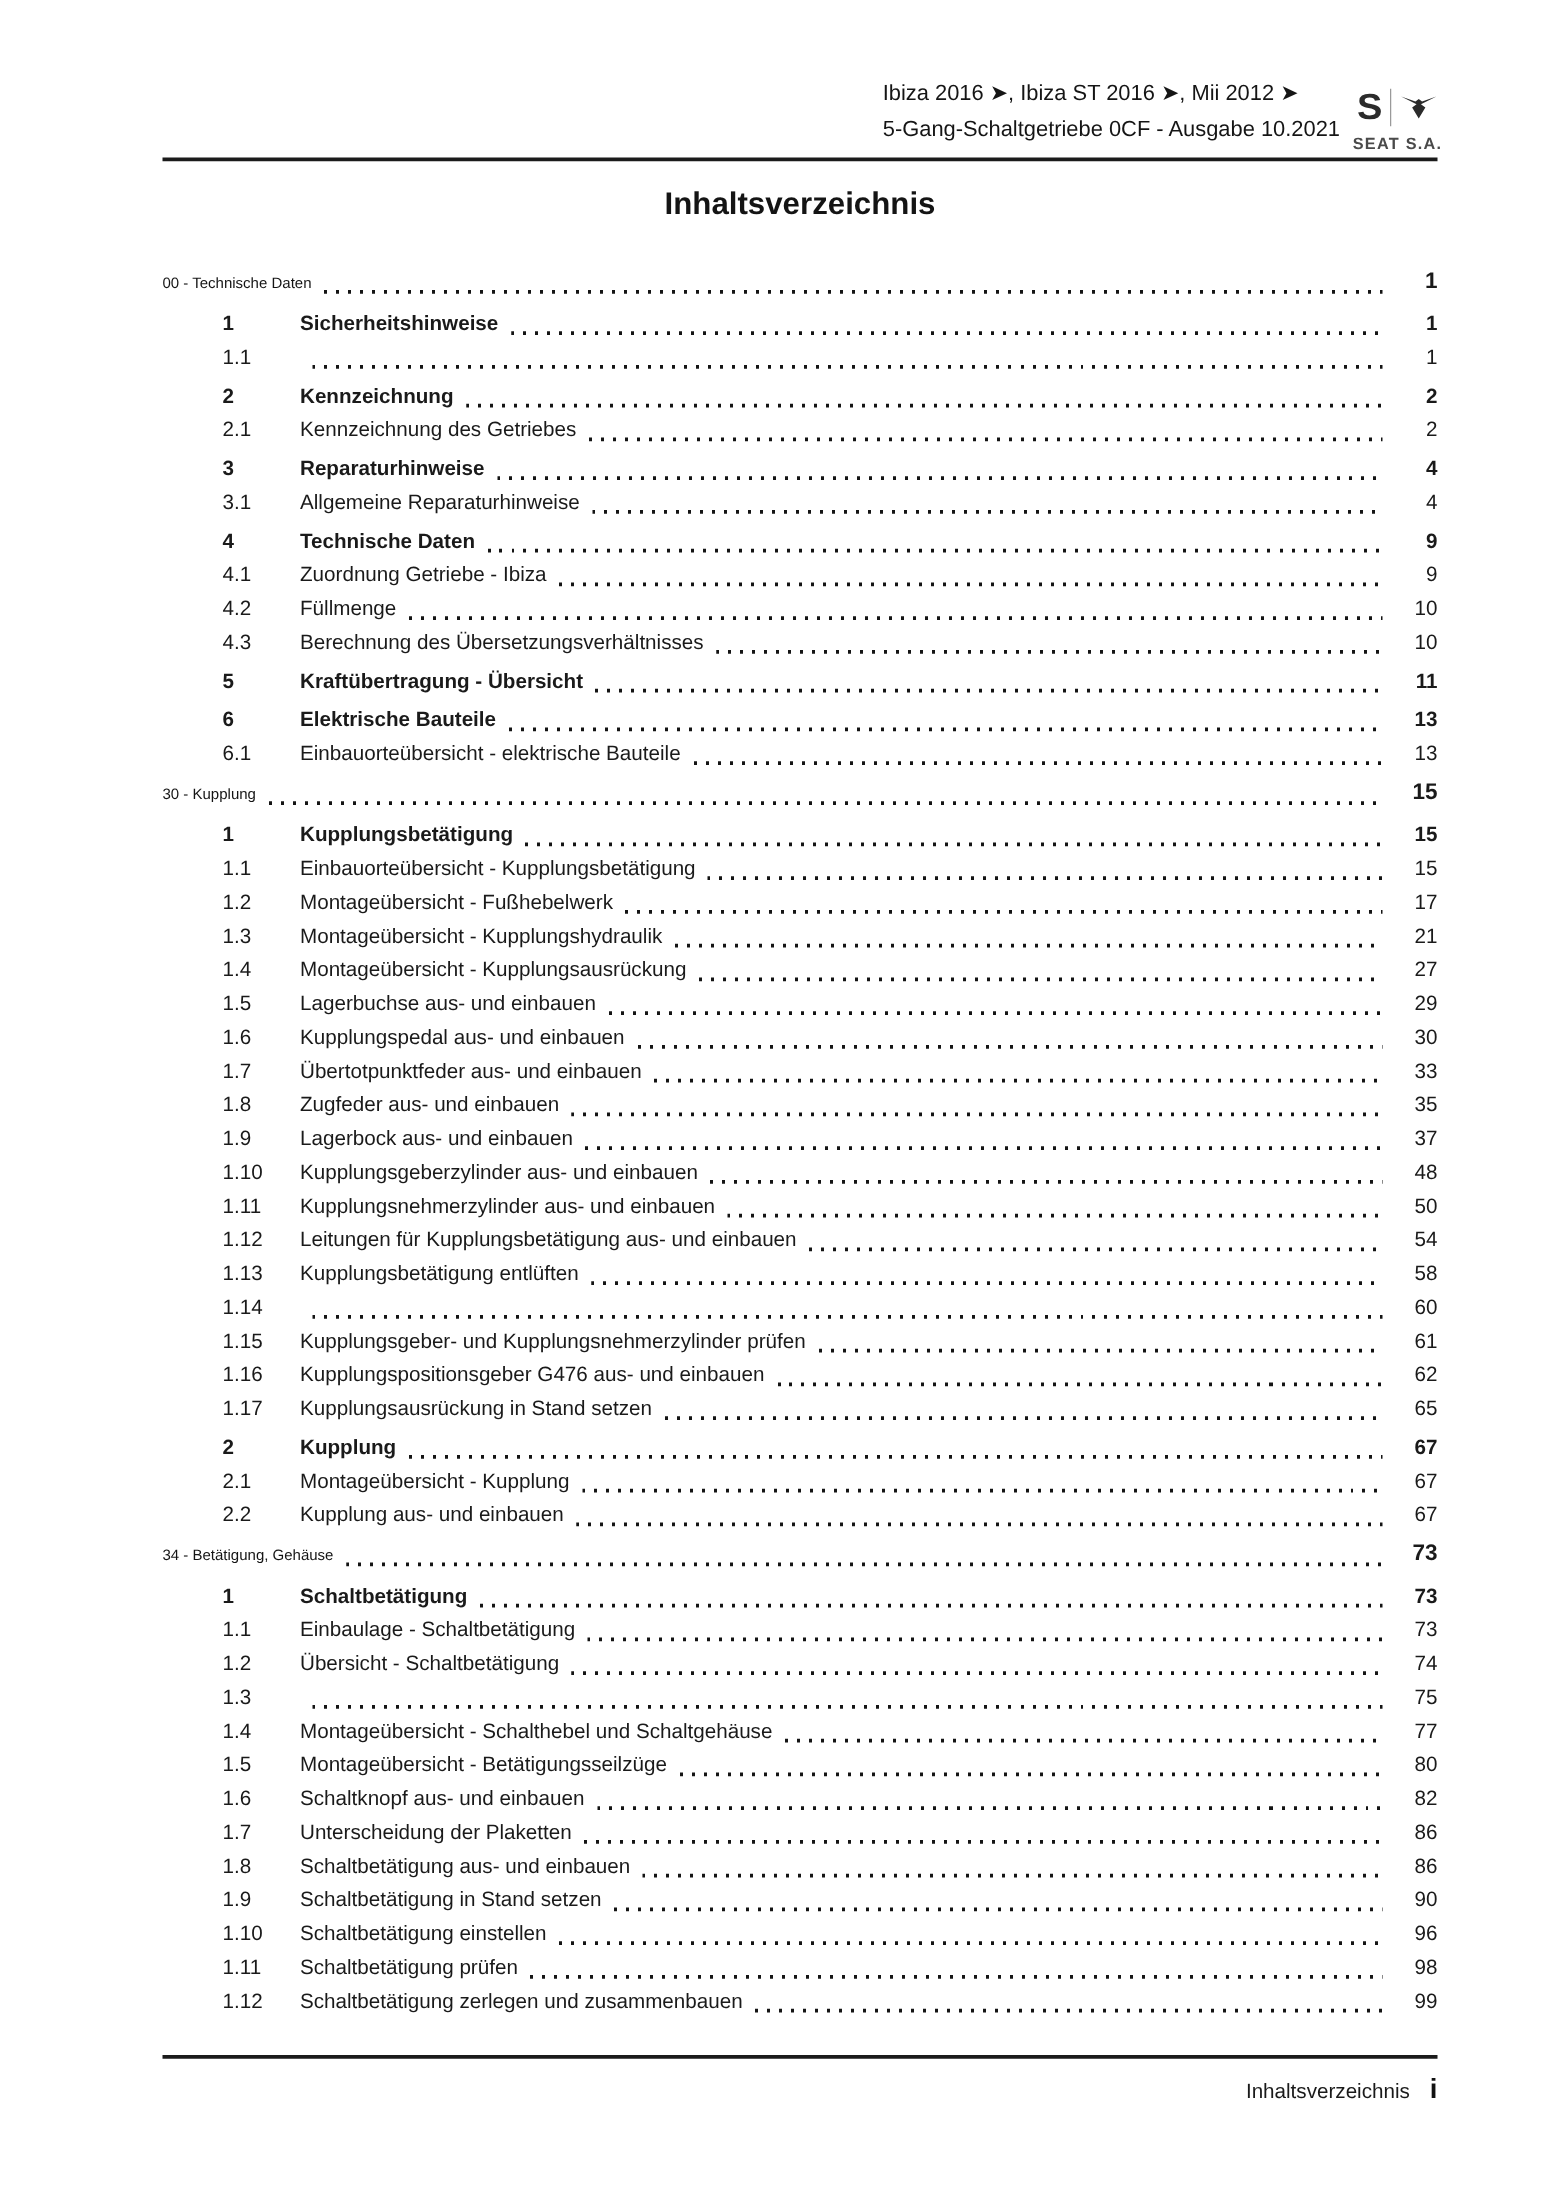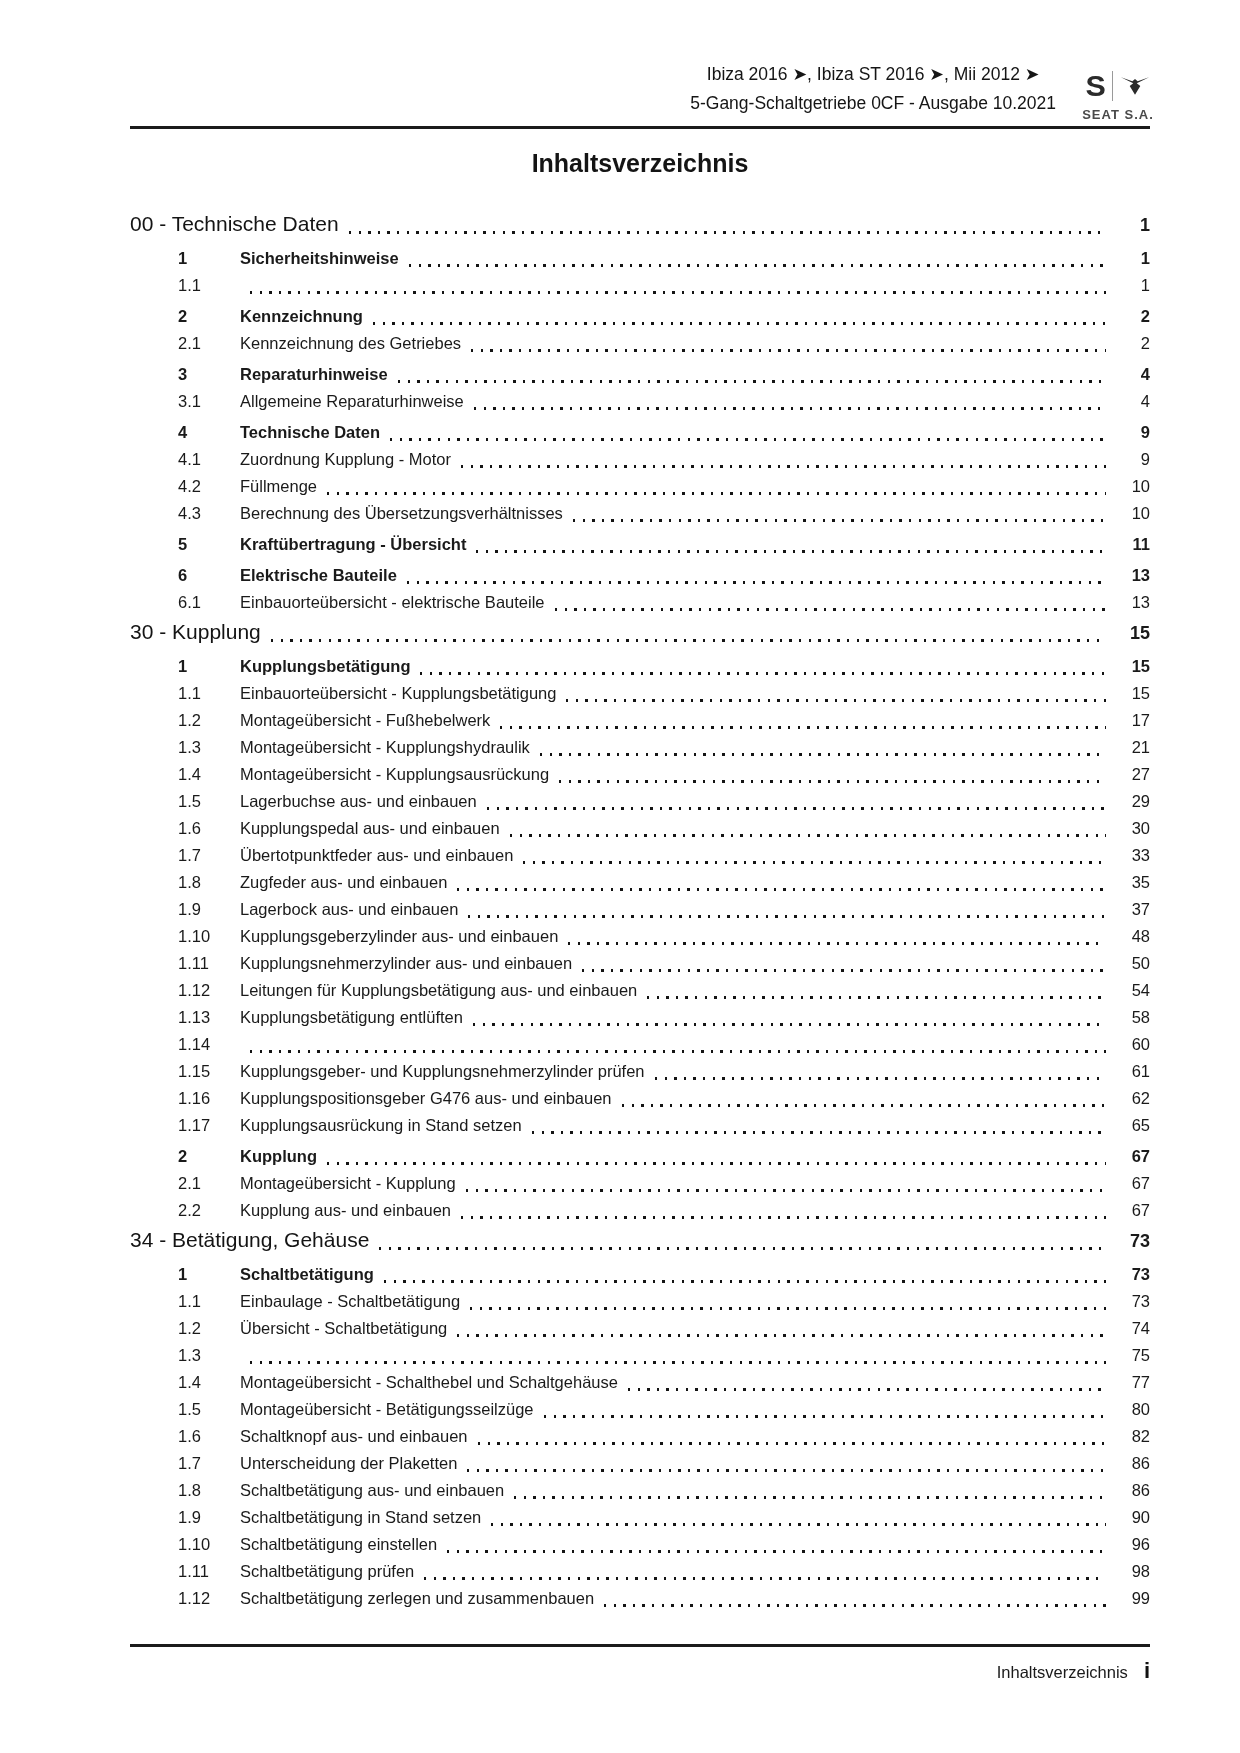--- a/index.html
+++ b/index.html
@@ -3,21 +3,21 @@
 <meta charset="utf-8">
 <style>
   html,body{margin:0;padding:0;}
   body{
     width:1240px;height:1753px;position:relative;background:#ffffff;
     font-family:"Liberation Sans", sans-serif;color:#1a1a1a;
     -webkit-font-smoothing:antialiased;overflow:hidden;
   }
   
   .hdr-text{
-    position:absolute;top:60px;right:184px;text-align:center;
+    position:absolute;top:60px;right:168px;text-align:left;
     font-size:17.5px;line-height:29px;color:#151515;white-space:nowrap;
   }
   .logo-block{position:absolute;top:68px;left:1082px;width:72px;text-align:center;}
   .logo-row{display:flex;align-items:center;justify-content:center;gap:7px;height:36px;}
   .seat-s{
     font-size:29px;font-weight:900;line-height:30px;color:#2b2b2b;
     transform:scaleX(1.05);display:inline-block;
   }
   .logo-divider{width:1px;height:30px;background:#9a9a9a;}
   .cupra-svg{width:30px;height:22px;display:block;}
@@ -29,21 +29,21 @@
   
   .page-title{
     position:absolute;left:130px;width:1020px;top:149px;text-align:center;
     font-size:25px;font-weight:700;color:#141414;
   }
   
   .toc{position:absolute;left:130px;top:208px;width:1020px;}
   .toc-section{}
   .toc-section:first-child{margin-top:0;}
   .chap-row{display:flex;align-items:baseline;line-height:32px;margin-bottom:3px;}
-  .chap-label{font-size:21px;color:#141414;white-space:nowrap;flex:none;}
+  .chap-label{font-size:12px;color:#141414;white-space:nowrap;flex:none;}
   .chap-page{font-size:18px;font-weight:700;flex:none;min-width:36px;text-align:right;}
   .row{display:flex;align-items:baseline;line-height:27px;font-size:16.5px;}
   .row.bold{font-weight:700;margin-top:4px;}
   .row .num{flex:none;width:62px;margin-left:48px;white-space:nowrap;}
   .row .etitle{flex:none;white-space:nowrap;text-align:center;}
   .leader{
     flex:1 1 auto;align-self:flex-end;height:3px;margin:0 8px 5px 10px;
     background-image:repeating-linear-gradient(to right,#141414 0 2.4px,transparent 2.4px 9.6px);
     background-repeat:repeat-x;min-width:20px;
   }
@@ -131,21 +131,21 @@
 
   <div class="row bold">
     <span class="num">4</span>
     <span class="etitle">Technische Daten</span>
     <span class="leader"></span>
     <span class="epage">9</span>
   </div>
 
   <div class="row">
     <span class="num">4.1</span>
-    <span class="etitle">Zuordnung Kupplung - Motor</span>
+    <span class="etitle">Zuordnung Getriebe - Ibiza</span>
     <span class="leader"></span>
     <span class="epage">9</span>
   </div>
 
   <div class="row">
     <span class="num">4.2</span>
     <span class="etitle">Füllmenge</span>
     <span class="leader"></span>
     <span class="epage">10</span>
   </div>

